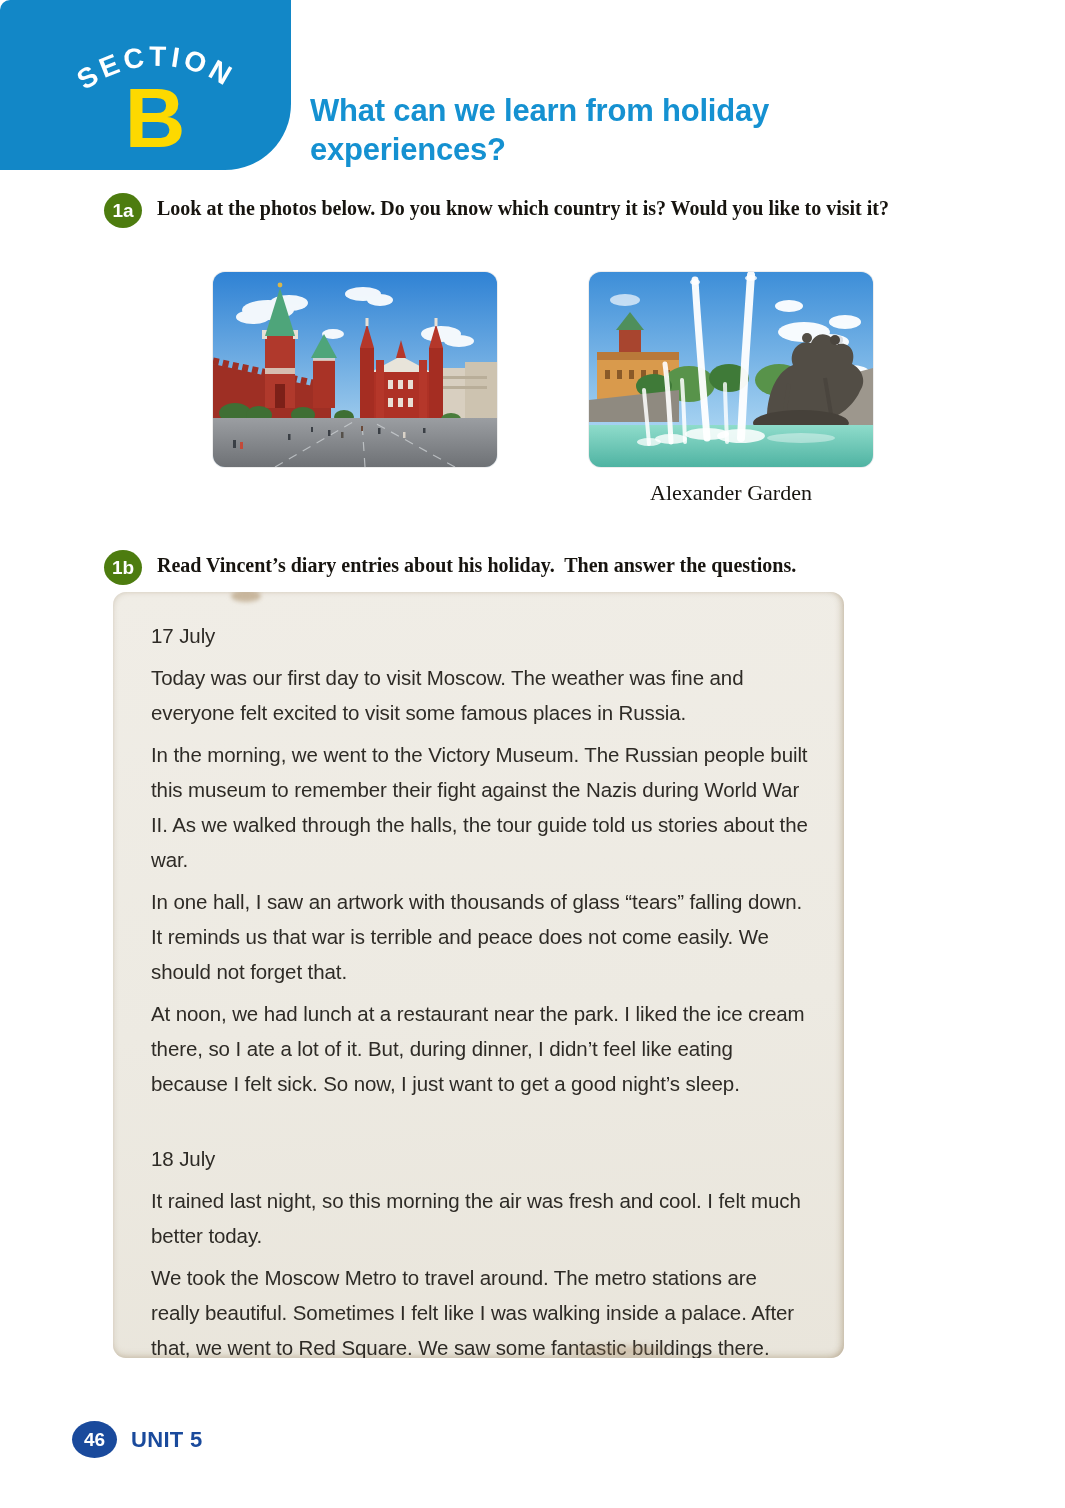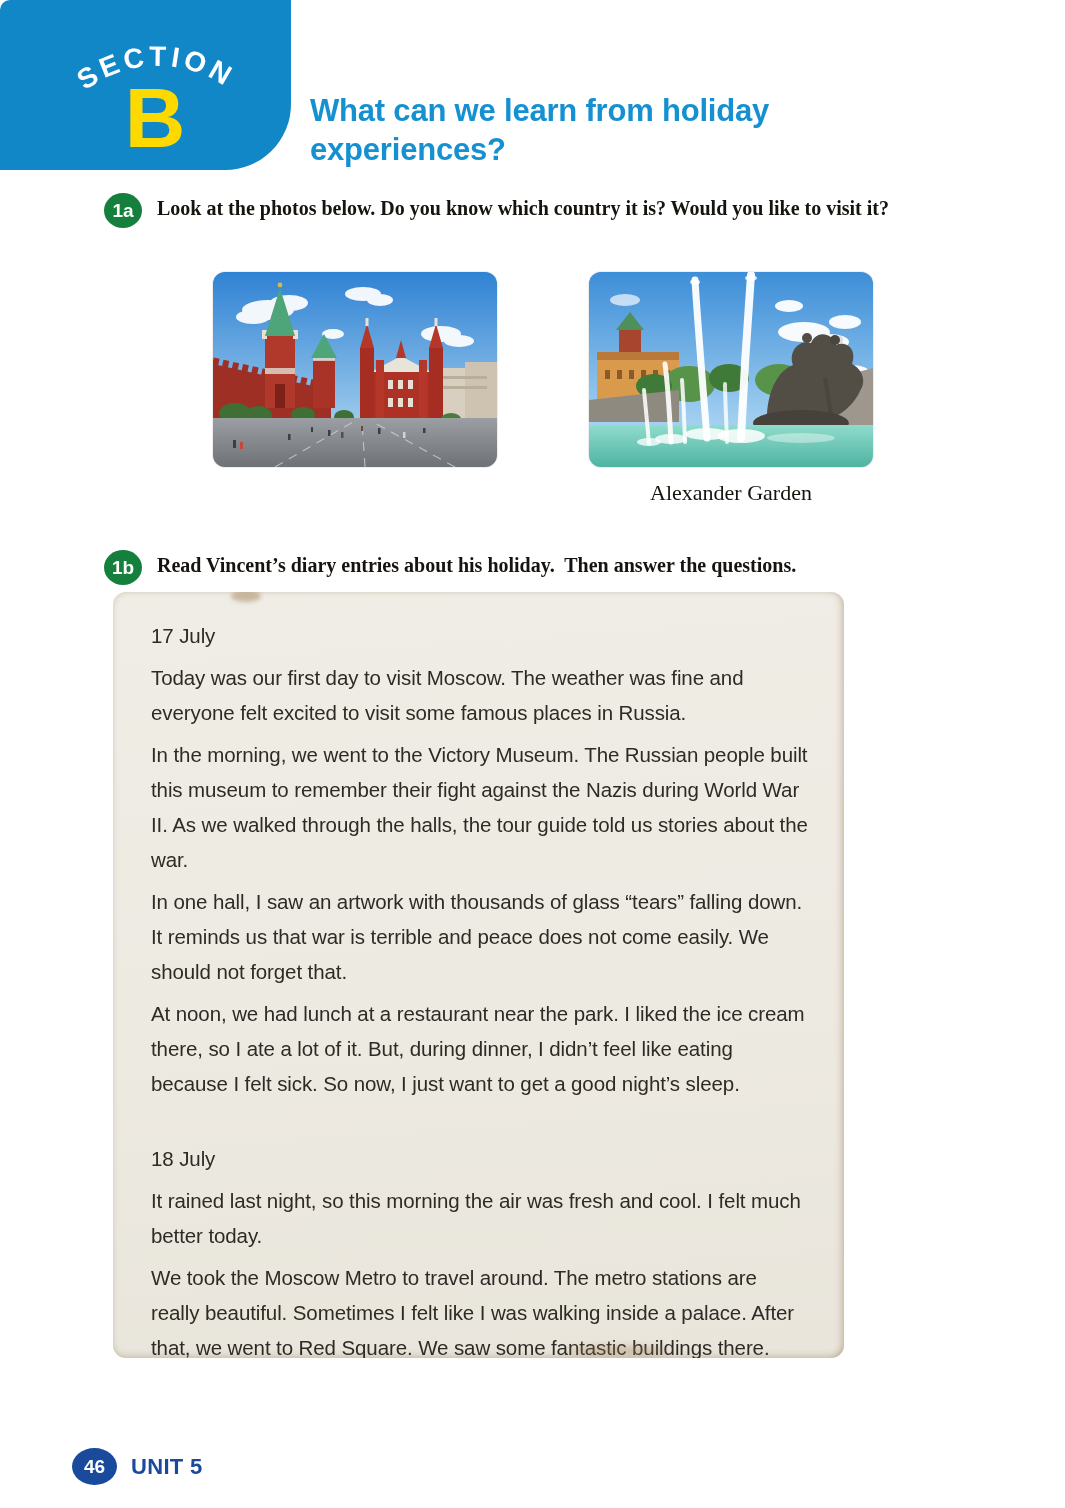--- a/index.html
+++ b/index.html
@@ -23,21 +23,21 @@
     color:#1591d1;font-weight:bold;font-size:31px;line-height:39px;
     letter-spacing:-0.2px;
     margin-top:13px;
   }
   
   .activity{
     position:absolute;left:104px;display:flex;align-items:flex-start;gap:15px;
   }
   .activity-badge{
     flex:0 0 auto;width:38px;height:35px;border-radius:50%;
-    background:#15803d;color:#ffffff;
+    background:#4d7c0f;color:#ffffff;
     font-weight:bold;font-size:19px;
     display:flex;align-items:center;justify-content:center;
     margin-top:1px;
   }
   .activity-text{
     font-family:Liberation Serif, serif;font-weight:bold;
     font-size:20px;line-height:33px;color:#17140f;
     white-space:pre-wrap;
   }
   #activity-1a{top:192px;}
@@ -77,21 +77,21 @@
   }
   .diary-entry + .diary-entry{margin-top:40px;}
   .diary-date{margin:0 0 8px 0;}
   .diary-card p{margin:0 0 7px 0;}
   .stain{position:absolute;border-radius:50%;filter:blur(2px);pointer-events:none;}
   .stain-top{left:118px;top:-2px;width:30px;height:12px;background:rgba(170,140,100,.55);}
   .stain-bottom{left:455px;top:754px;width:100px;height:9px;background:rgba(160,130,90,.38);filter:blur(3px);}
   
   .footer{
     position:absolute;left:72px;top:1421px;
-    display:flex;align-items:center;gap:14px;margin-top:27px;
+    display:flex;align-items:center;gap:14px;
   }
   .page-number{
     width:45px;height:37px;border-radius:50%;
     background:#1a4a9c;color:#ffffff;
     font-weight:bold;font-size:19px;
     display:flex;align-items:center;justify-content:center;
   }
   .unit-label{
     color:#1a4a9c;font-weight:bold;font-size:22px;letter-spacing:.3px;
   }

